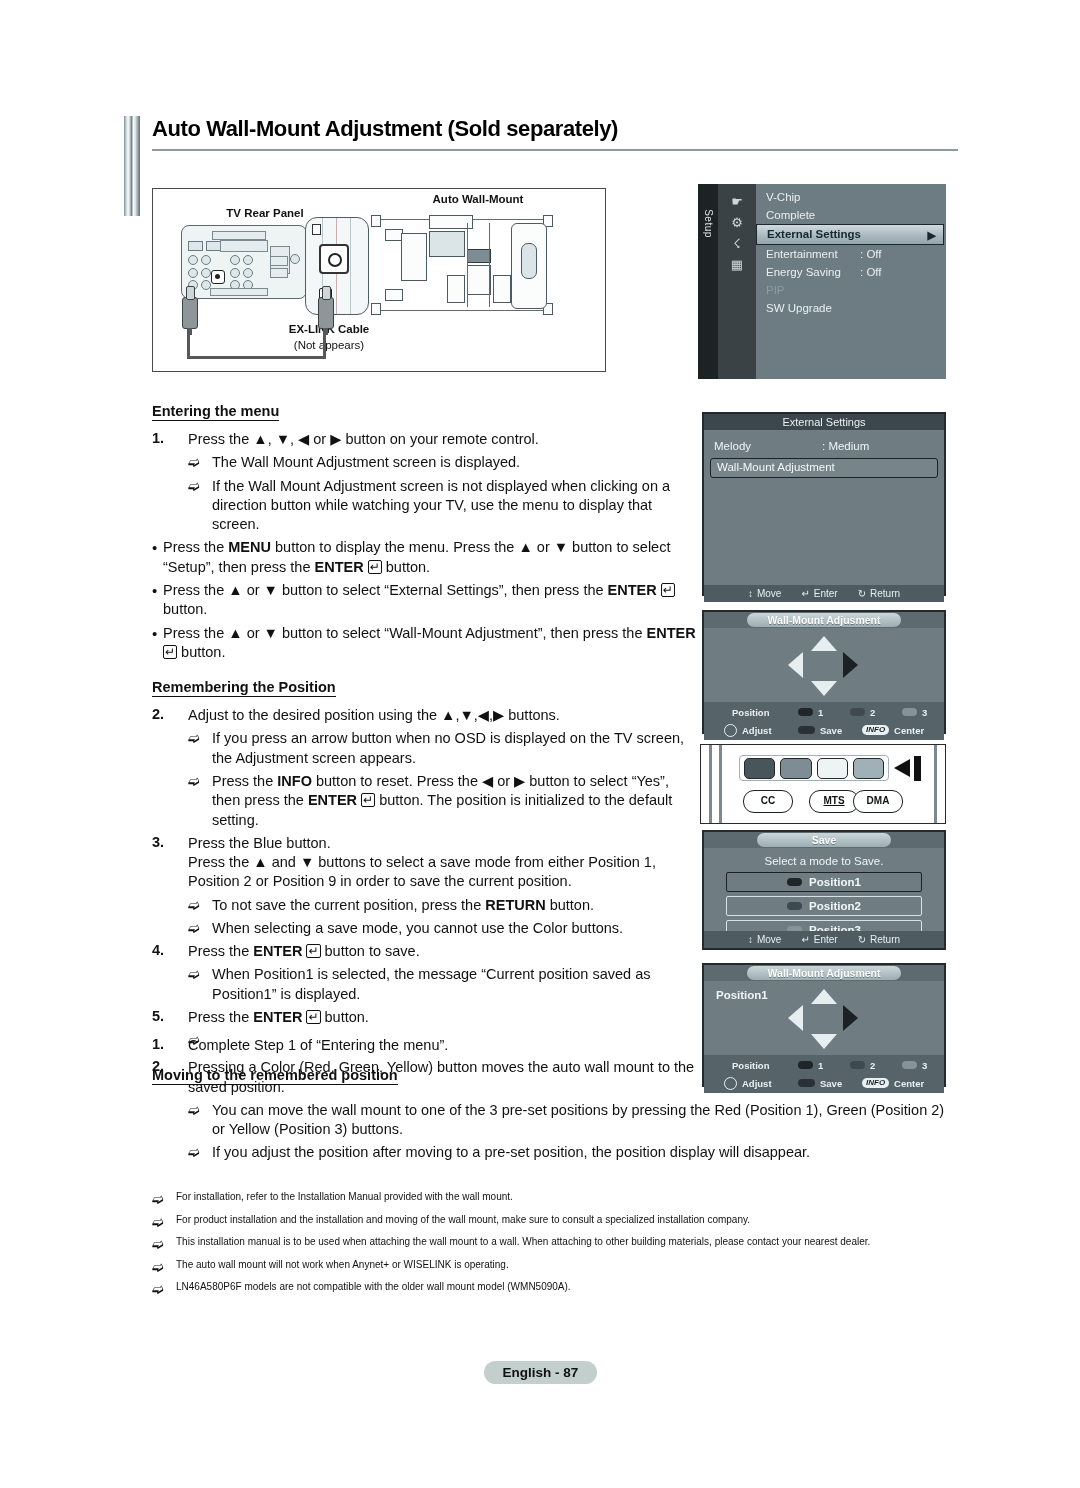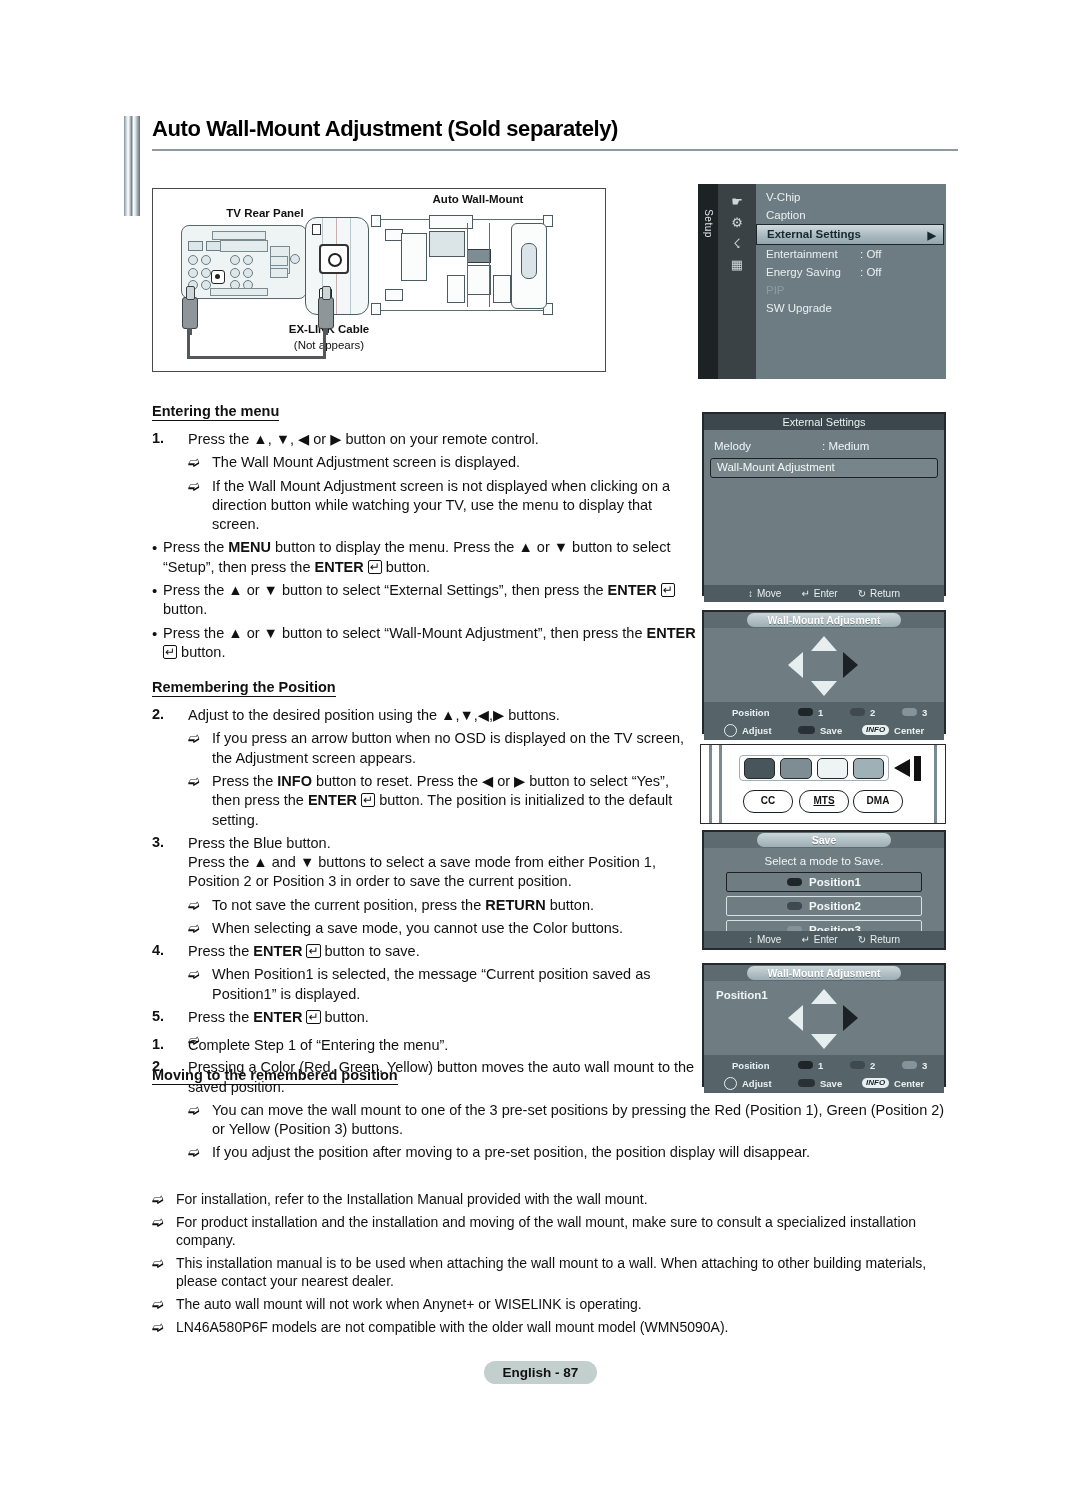--- a/index.html
+++ b/index.html
@@ -287,21 +287,21 @@
   .wide-col .numrow .txt { max-width: 520px; }
   .wide-col .arrowrow { margin-left: 36px; }
 
   .notes-col {
     position: absolute;
     left: 152px;
     top: 1186px;
     width: 812px;
   }
   .notes-col .arrowrow { margin-left: 0; }
-  .notes-col .arrowrow .txt { font-size: 14px; }
+  .notes-col .arrowrow .txt { font-size: 10px; }
 
   
   .page-badge {
     position: absolute;
     left: 484px;
     top: 1361px;
     width: 113px;
     height: 23px;
     background: #c3cfcd;
     border-radius: 12px;
@@ -768,21 +768,21 @@
     </div>
     <div class="arrowrow">
       <div class="mk">➫</div>
       <div class="txt">Press the <b>INFO</b> button to reset. Press the ◀ or ▶ button to select “Yes”, then press the <b>ENTER</b> <span class="entglyph">↵</span> button. The position is initialized to the default setting.</div>
     </div>
 
     <div class="numrow">
       <div class="num">3.</div>
       <div class="txt">
         <div>Press the Blue button.</div>
-        <div>Press the ▲ and ▼ buttons to select a save mode from either Position 1, Position 2 or Position 3 in order to save the current position.</div>
+        <div>Press the ▲ and ▼ buttons to select a save mode from either Position 1, Position 2 or Position 9 in order to save the current position.</div>
       </div>
     </div>
     <div class="arrowrow">
       <div class="mk">➫</div>
       <div class="txt">To not save the current position, press the <b>RETURN</b> button.</div>
     </div>
     <div class="arrowrow">
       <div class="mk">➫</div>
       <div class="txt">When selecting a save mode, you cannot use the Color buttons.</div>
     </div>
@@ -860,21 +860,21 @@
       <div class="ic">☛</div>
       <div class="ic sel">⚙</div>
       <div class="ic">☇</div>
       <div class="ic">▦</div>
     </div>
     <div class="setup-list">
       <div class="mi">
         <span>V-Chip</span>
       </div>
       <div class="mi">
-        <span>Caption</span>
+        <span>Complete</span>
       </div>
       <div class="mi sel">
         <span>External Settings</span>
         <span class="caret">▶</span>
       </div>
       <div class="mi">
         <span>Entertainment</span>
         <span class="val">: Off</span>
       </div>
       <div class="mi">
@@ -966,21 +966,21 @@
     <div class="side-rail" style="right:8px;"></div>
     <div class="colorgroup">
       <div class="ckey k1"></div>
       <div class="ckey k2"></div>
       <div class="ckey k3"></div>
       <div class="ckey k4"></div>
     </div>
     <div class="pointer"></div>
     <div class="pbar"></div>
     <div class="okey" style="left:42px;">CC</div>
-    <div class="okey" style="left:98px;text-decoration:underline;">MTS</div>
+    <div class="okey" style="left:108px;text-decoration:underline;">MTS</div>
     <div class="okey" style="left:152px;">DMA</div>
   </div>
 
   <div class="osd osd-dialog" style="left:702px; top:830px; width:244px; height:120px;">
     <div class="pill-head">
       <div class="pill" style="min-width:110px;">Save</div>
     </div>
     <div class="sv-prompt">Select a mode to Save.</div>
     <div class="sv-opt first">
       <i class="cbtn c1"></i>

